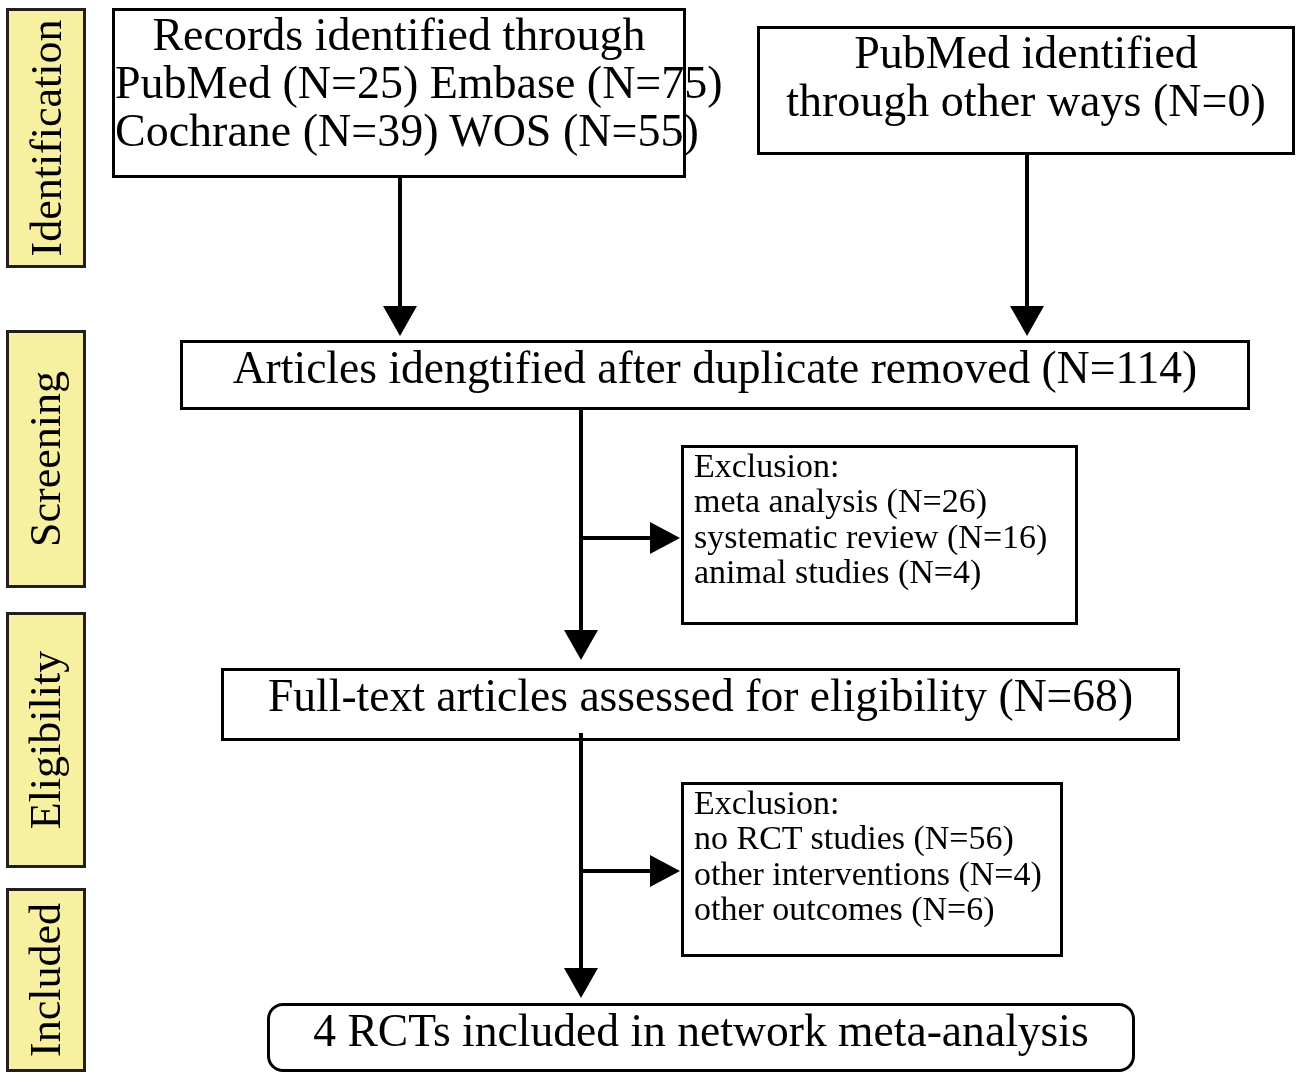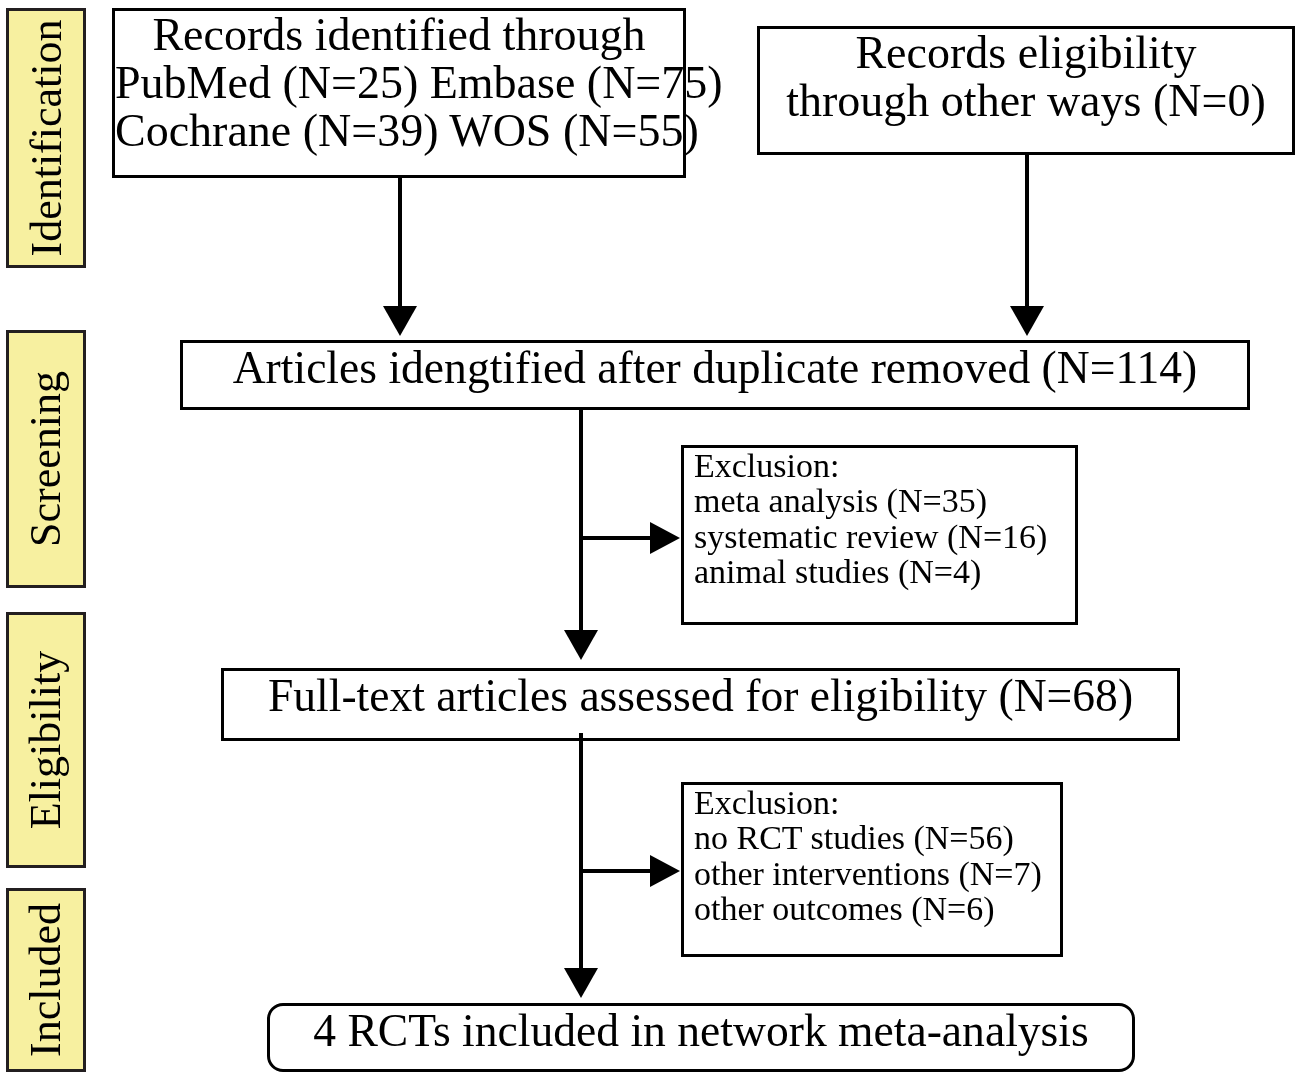--- a/index.html
+++ b/index.html
@@ -121,21 +121,21 @@
   <div class="flow-box big center" style="left:112px; top:8px; width:574px; height:170px;">
     <div class="box-lines">
       <div class="line">Records identified through</div>
       <div class="line">PubMed (N=25) Embase (N=75)</div>
       <div class="line">Cochrane (N=39)  WOS (N=55)</div>
     </div>
   </div>
 
   <div class="flow-box big center" style="left:757px; top:26px; width:538px; height:129px;">
     <div class="box-lines">
-      <div class="line">Records eligibility</div>
+      <div class="line">PubMed identified</div>
       <div class="line">through other ways (N=0)</div>
     </div>
   </div>
 
   <div class="vline" style="left:398px; top:178px; height:130px;"></div>
   <div class="arrow-down" style="left:383px; top:306px;"></div>
 
   <div class="vline" style="left:1025px; top:155px; height:153px;"></div>
   <div class="arrow-down" style="left:1010px; top:306px;"></div>
 
@@ -147,21 +147,21 @@
 
   <div class="vline" style="left:579px; top:410px; height:225px;"></div>
   <div class="arrow-down" style="left:564px; top:630px;"></div>
 
   <div class="hline" style="left:579px; top:536px; width:72px;"></div>
   <div class="arrow-right" style="left:650px; top:522px;"></div>
 
   <div class="flow-box small left" style="left:681px; top:445px; width:397px; height:180px;">
     <div class="box-lines">
       <div class="line">Exclusion:</div>
-      <div class="line">meta analysis (N=35)</div>
+      <div class="line">meta analysis (N=26)</div>
       <div class="line">systematic review (N=16)</div>
       <div class="line">animal studies (N=4)</div>
     </div>
   </div>
 
   <div class="flow-box wide center squeeze" style="left:221px; top:660px; width:959px; height:73px;margin-top:8px;">
     <div class="box-lines">
       <div class="line">Full-text articles assessed for eligibility (N=68)</div>
     </div>
   </div>
@@ -169,21 +169,21 @@
   <div class="vline" style="left:579px; top:733px; height:240px;"></div>
   <div class="arrow-down" style="left:564px; top:968px;"></div>
 
   <div class="hline" style="left:579px; top:869px; width:72px;"></div>
   <div class="arrow-right" style="left:650px; top:855px;"></div>
 
   <div class="flow-box small left" style="left:681px; top:782px; width:382px; height:175px;">
     <div class="box-lines">
       <div class="line">Exclusion:</div>
       <div class="line">no RCT studies (N=56)</div>
-      <div class="line">other interventions (N=7)</div>
+      <div class="line">other interventions (N=4)</div>
       <div class="line">other outcomes (N=6)</div>
     </div>
   </div>
 
   <div class="flow-box final center squeeze" style="left:267px; top:1003px; width:868px; height:69px;border-radius:16px;">
     <div class="box-lines">
       <div class="line">4 RCTs included in network meta-analysis</div>
     </div>
   </div>
 

